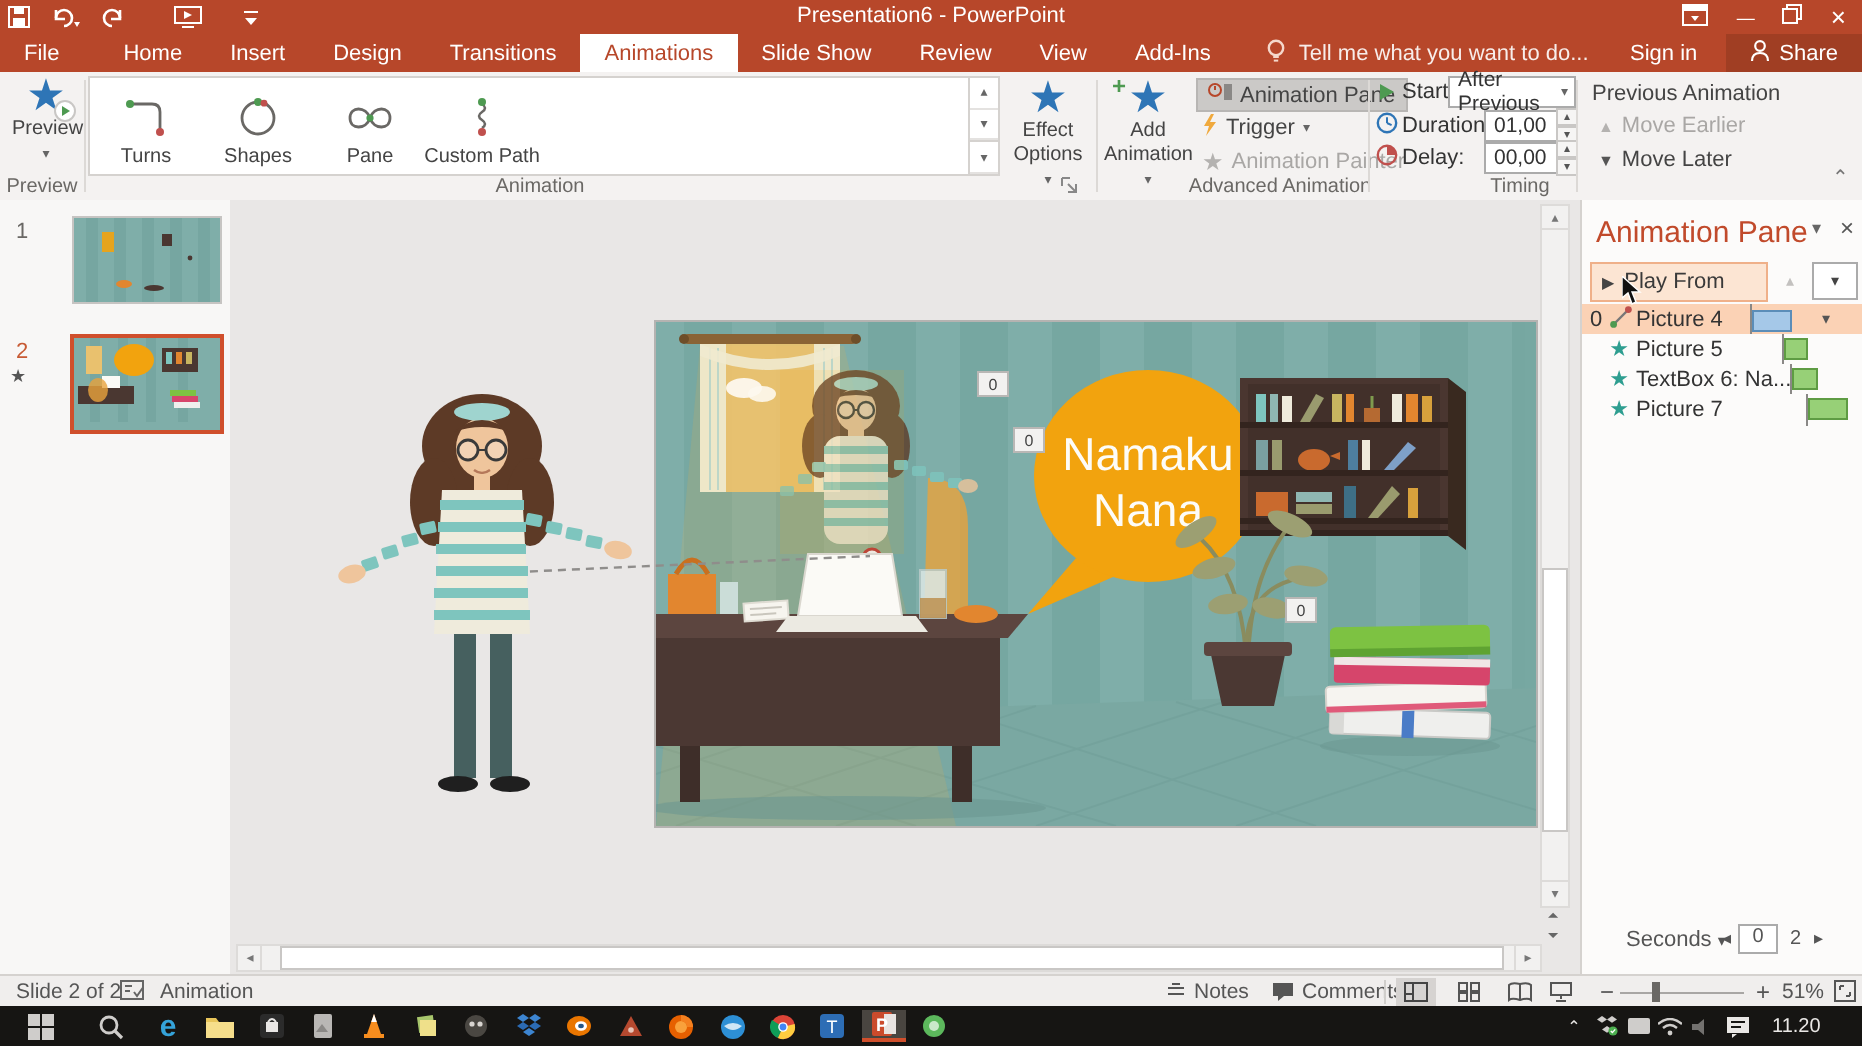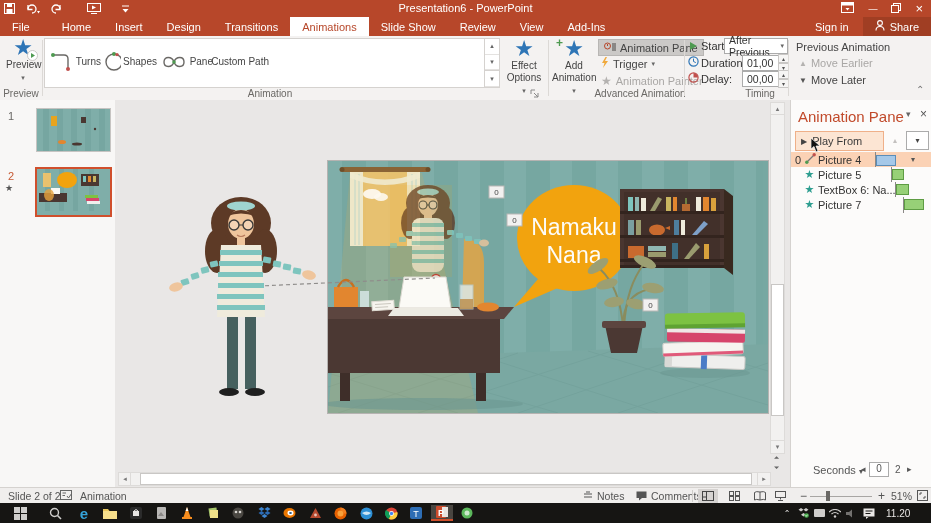--- a/index.html
+++ b/index.html
@@ -18,21 +18,21 @@
   .tab{display:flex;align-items:center;padding:0 12px;font-size:11px;color:#fff;cursor:default;}
   .tab.active{background:#fff;color:#B7472A;}
   .tellme{display:flex;align-items:center;gap:6px;color:rgba(255,255,255,.9);padding-left:16px;font-size:11px;}
   .acct{position:absolute;right:0;top:17px;height:19px;display:flex;align-items:center;gap:0;color:#fff;}
   .share{display:flex;align-items:center;gap:5px;padding:0 12px;height:19px;background:#A03E23;}
   
   .ribbon{position:absolute;left:0;top:36px;width:931px;height:64px;background:#F4F2F1;border-bottom:1px solid #D5D2CF;}
   .grouplabel{position:absolute;bottom:1px;font-size:10px;color:#6A6865;text-align:center;}
   .vsep{position:absolute;top:4px;bottom:4px;width:1px;background:#DCD9D6;}
   .gallery{position:absolute;left:44px;top:2px;width:454px;height:48px;background:#fff;border:1px solid #D5D2CF;display:flex;}
-  .gitem{width:56px;display:flex;flex-direction:row;align-items:center;justify-content:flex-end;padding-bottom:3px;gap:2px;}
+  .gitem{width:56px;display:flex;flex-direction:column;align-items:center;justify-content:flex-end;padding-bottom:3px;gap:2px;}
   .gitem .glabel{font-size:10px;color:#444;white-space:nowrap;}
   .gitem.sel{background:#C8C6C4;}
   .gscroll{margin-left:auto;width:14px;border-left:1px solid #D5D2CF;display:flex;flex-direction:column;}
   .gscroll div{flex:1;display:flex;align-items:center;justify-content:center;font-size:7px;color:#666;border-bottom:1px solid #E4E2E0;}
   .rbtn-label{font-size:10px;color:#444;text-align:center;line-height:12px;}
   .bluestar{color:#2E75B6;font-size:22px;line-height:22px;}
   .hl-btn{background:#CBC9C7;border:1px solid #B8B6B4;}
   .smallbtn{display:flex;align-items:center;gap:4px;font-size:11px;color:#444;}
   .disabled{color:#A9A7A5;}
   .spinbox{position:absolute;width:36px;height:14px;background:#fff;border:1px solid #ABABAB;font-size:10.5px;
@@ -131,20 +131,28 @@
     <div class="tab">File</div>
     <div class="tab" style="margin-left:8px;">Home</div>
     <div class="tab">Insert</div>
     <div class="tab">Design</div>
     <div class="tab">Transitions</div>
     <div class="tab active">Animations</div>
     <div class="tab">Slide Show</div>
     <div class="tab">Review</div>
     <div class="tab">View</div>
     <div class="tab">Add-Ins</div>
+    <div class="tellme">
+      <span><svg width="10" height="13">
+            <circle cx="5" cy="5" r="3.6" fill="none" stroke="#F5D8CB" stroke-width="1.2"></circle>
+            <line x1="3.6" y1="9.5" x2="6.4" y2="9.5" stroke="#F5D8CB"></line>
+            <line x1="3.9" y1="11.3" x2="6.1" y2="11.3" stroke="#F5D8CB"></line>
+          </svg></span>
+      <span>Tell me what you want to do...</span>
+    </div>
   </div>
   <div class="acct">
     <span style="padding:0 14px;">Sign in</span>
     <div class="share">
       <span><svg width="10" height="11">
             <circle cx="5" cy="3" r="2.4" fill="none" stroke="#fff" stroke-width="1.1"></circle>
             <path d="M1,10.5 Q1,6.5 5,6.5 Q9,6.5 9,10.5" fill="none" stroke="#fff" stroke-width="1.1"></path>
           </svg></span>
       <span>Share</span>
     </div>

